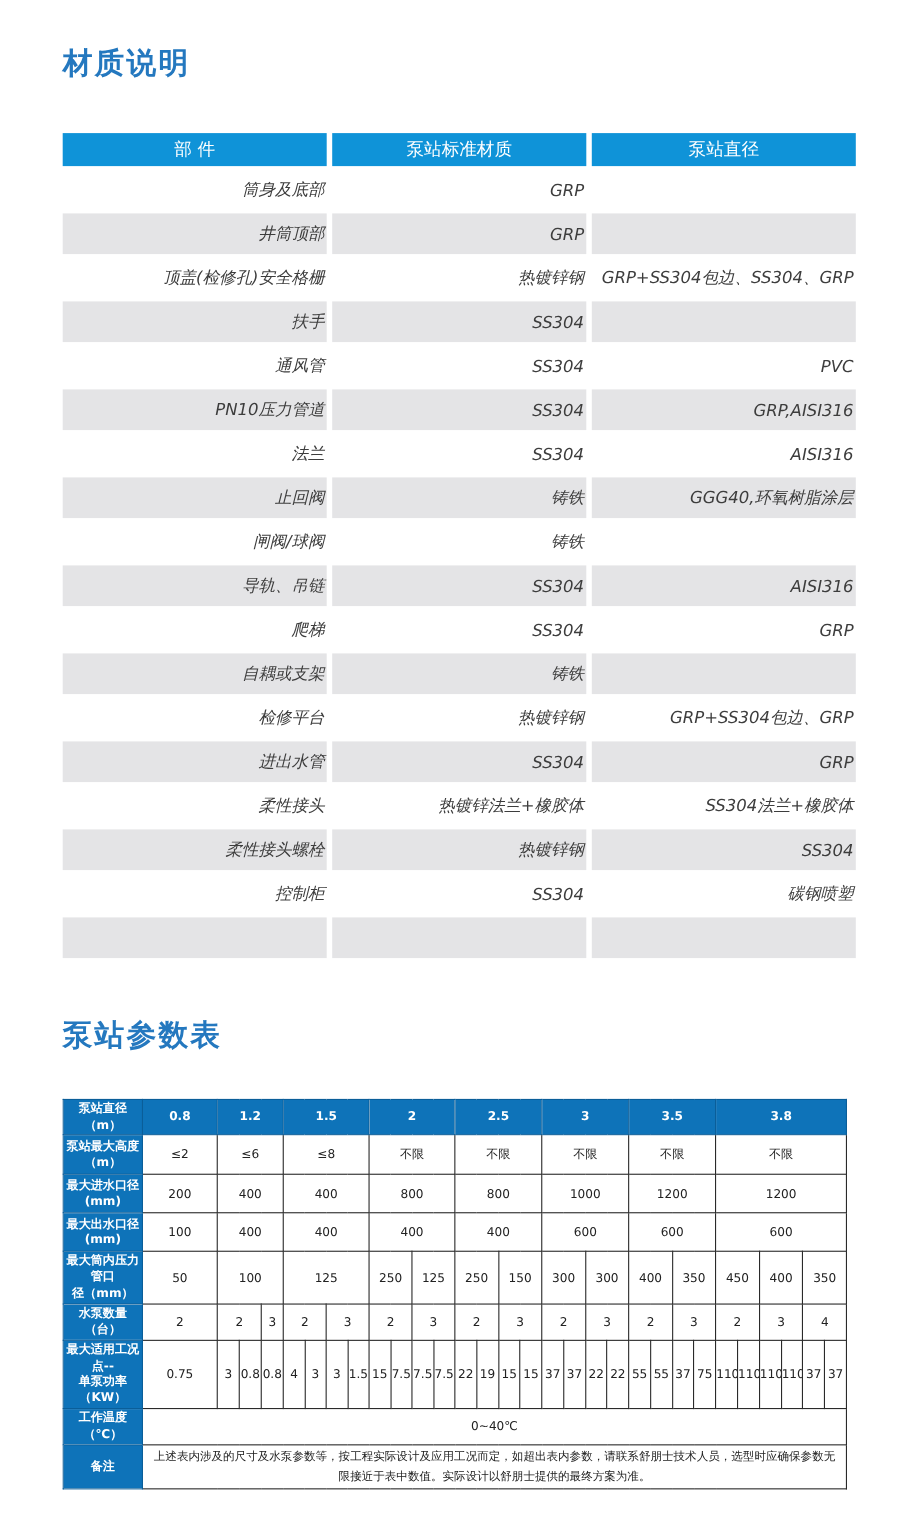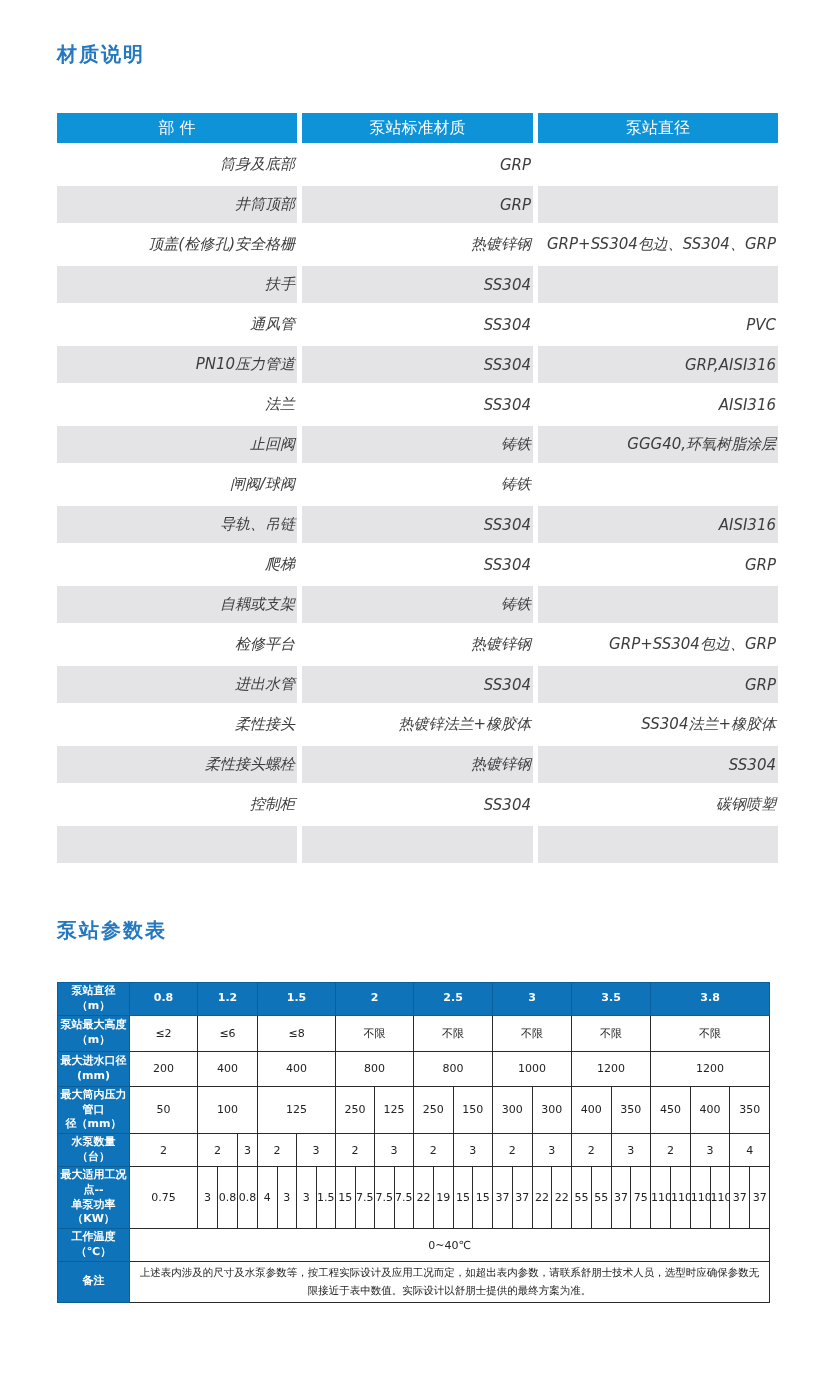--- a/index.html
+++ b/index.html
@@ -5,21 +5,21 @@
   * { box-sizing: border-box; }
   html,body { margin:0; padding:0; }
   body {
     width:827px; height:1378px; background:#ffffff;
     font-family:"DejaVu Sans","Liberation Sans",sans-serif;
     -webkit-font-smoothing:antialiased;
   }
   .page { padding:42px 57px 0 57px; }
 
   h1.section-title {
-    color:#2478bf; font-size:20px; font-weight:bold;
+    color:#2478bf; font-size:27px; font-weight:bold;
     margin:0; letter-spacing:2px; line-height:1.2;
   }
   #title1 { margin-bottom:44px; }
   #title2 { margin-top:52px; margin-bottom:40px; }
 
   
   table.materials {
     border-collapse:separate; border-spacing:5px 3px;
     table-layout:fixed; width:723px; margin-left:-5px;
   }
@@ -224,20 +224,32 @@
           <td class="blue">最大进水口径
 (mm)</td>
           <td colspan="1">200</td>
           <td colspan="3">400</td>
           <td colspan="4">400</td>
           <td colspan="4">800</td>
           <td colspan="4">800</td>
           <td colspan="4">1000</td>
           <td colspan="4">1200</td>
           <td colspan="6">1200</td>
+        </tr>
+        <tr style="height: 35px;">
+          <td class="blue">最大出水口径
+(mm)</td>
+          <td colspan="1">100</td>
+          <td colspan="3">400</td>
+          <td colspan="4">400</td>
+          <td colspan="4">400</td>
+          <td colspan="4">400</td>
+          <td colspan="4">600</td>
+          <td colspan="4">600</td>
+          <td colspan="6">600</td>
         </tr>
         <tr style="height: 46px;">
           <td class="blue">最大筒内压力管口
 径（mm）</td>
           <td colspan="1">50</td>
           <td colspan="3">100</td>
           <td colspan="4">125</td>
           <td colspan="2">250</td>
           <td colspan="2">125</td>
           <td colspan="2">250</td>

